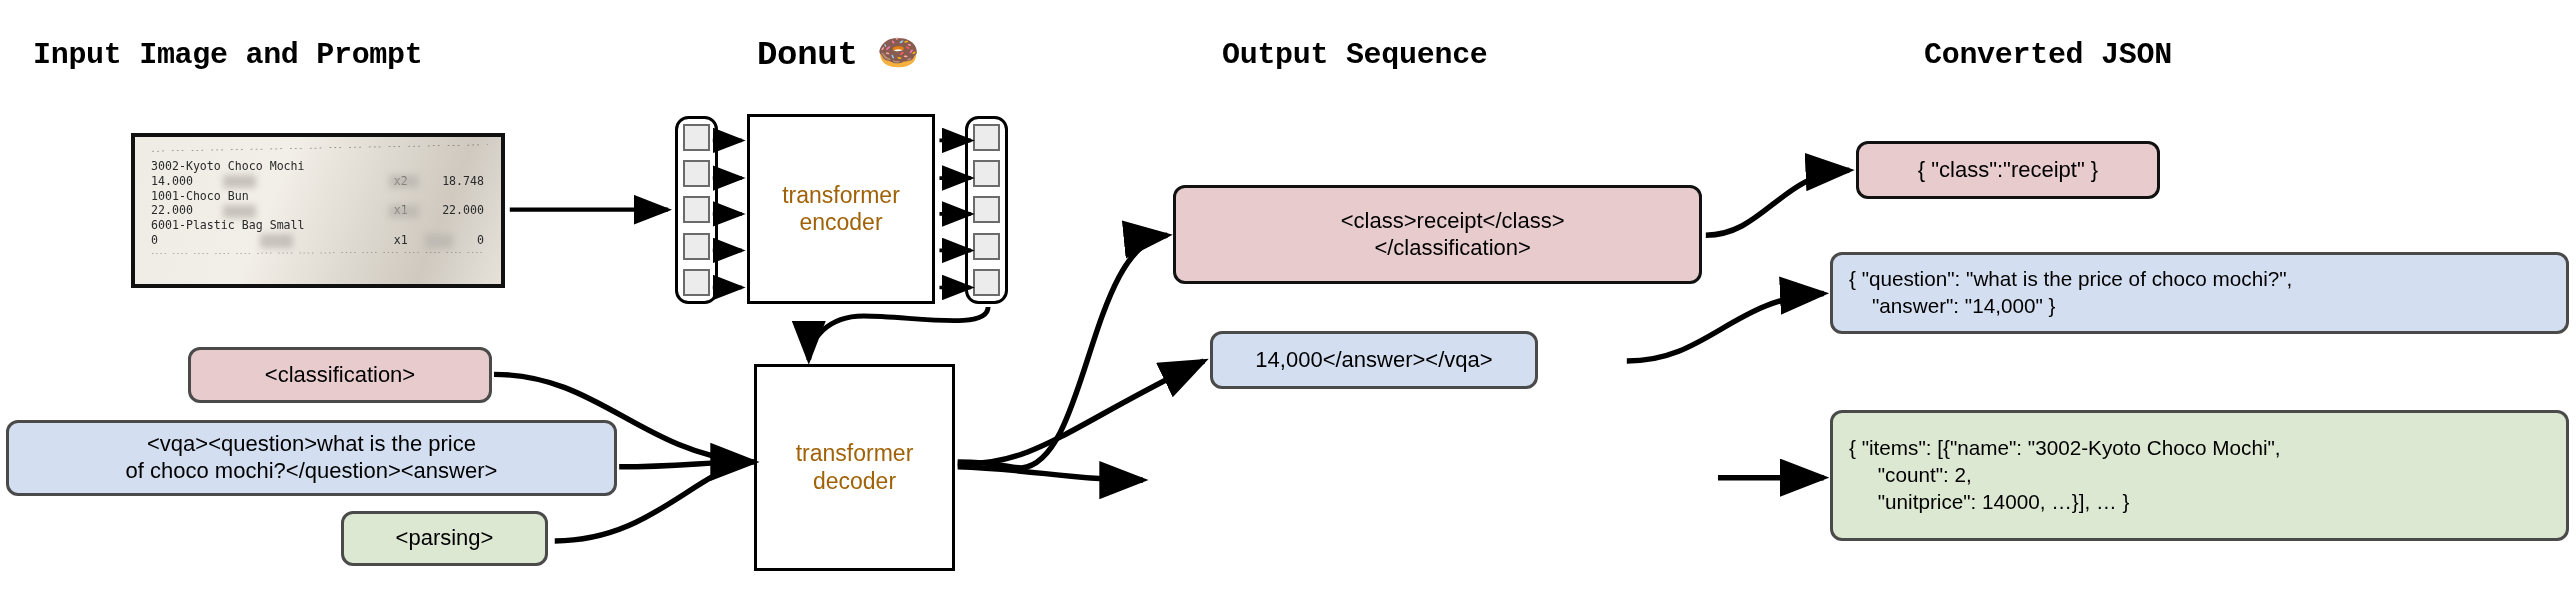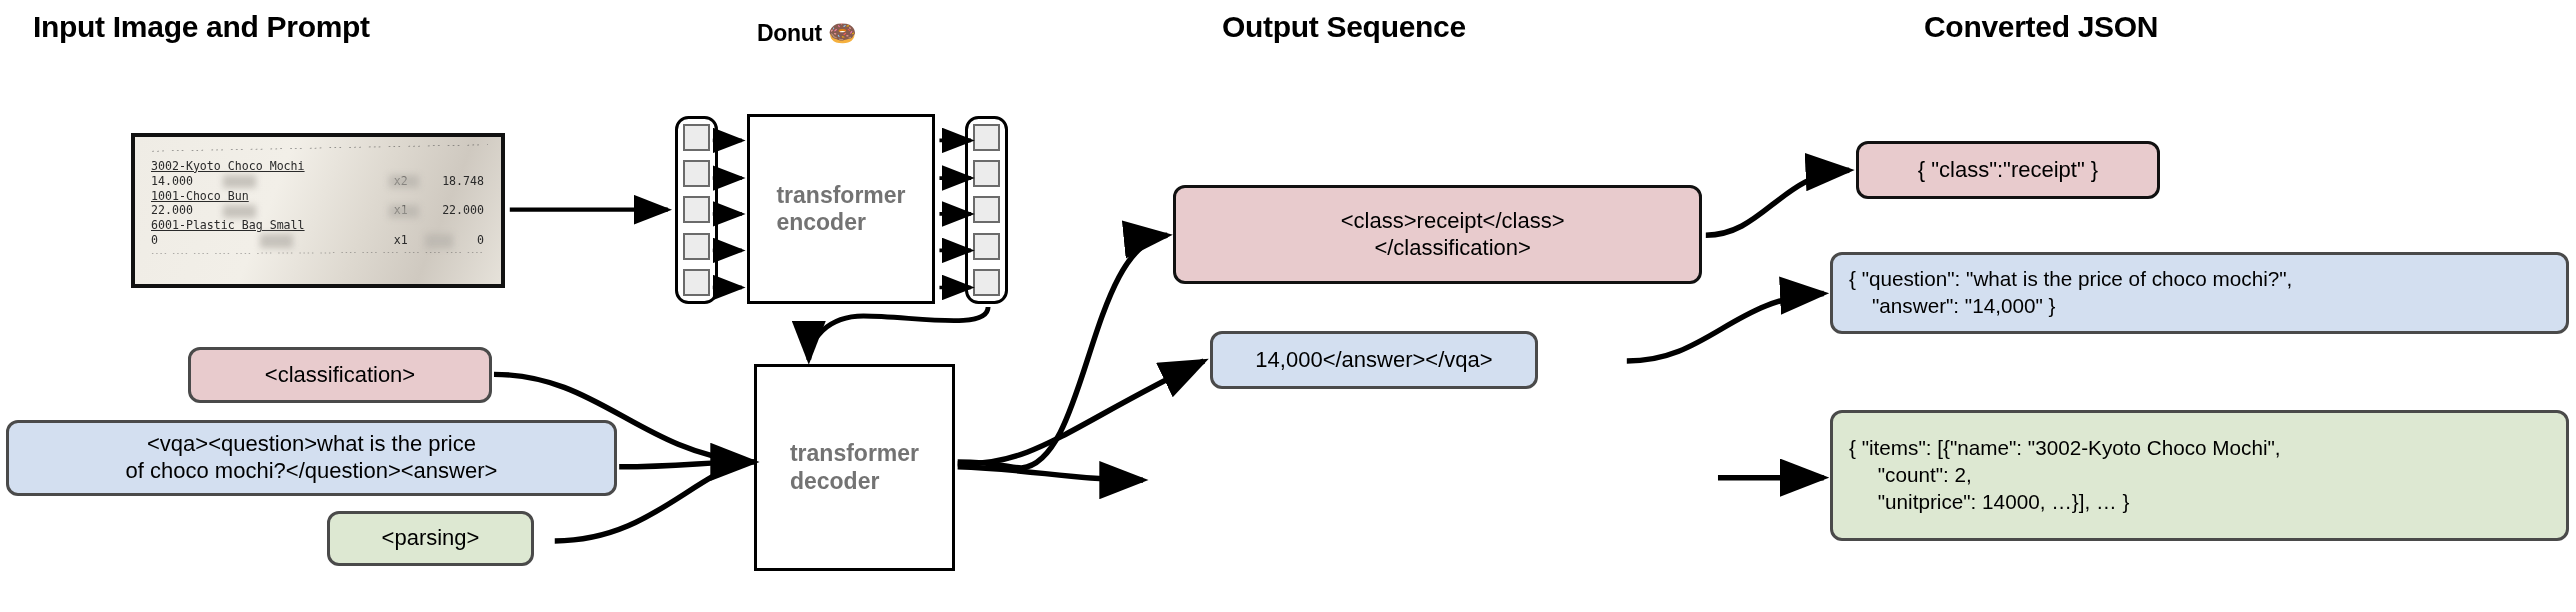--- a/index.html
+++ b/index.html
@@ -15,27 +15,28 @@
   #canvas {
     position: relative;
     width: 2576px;
     height: 612px;
     background: #ffffff;
     overflow: hidden;
   }
   
   .col-heading {
     position: absolute;
-    font-family: Liberation Sans, sans-serif;
+    font-family: Liberation Mono, monospace;
     font-weight: bold;
     font-size: 30px;
     line-height: 1;
     letter-spacing: -0.3px;
     white-space: nowrap;
     color: #000;
+    margin-top: 28px;
   }
   
   #wires {
     position: absolute;
     left: 0;
     top: 0;
     width: 2576px;
     height: 612px;
     pointer-events: none;
   }
@@ -68,21 +69,21 @@
     font-family: "DejaVu Sans Mono", monospace;
     font-size: 6.7px;
     letter-spacing: 0.9px;
     color: #4a4a4a;
     transform: rotate(-1.1deg);
     transform-origin: left center;
     white-space: nowrap;
     overflow: hidden;
     opacity: .8;
   }
-  .r-line { white-space: pre; position: relative; text-decoration: underline; }
+  .r-line { white-space: pre; position: relative; }
   .r-row { display: flex; white-space: pre; position: relative; }
   .r-amt-left { width: 163px; text-align: left; }
   .r-qty { width: 73px; text-align: right; padding-left: 20.7px;}
   .r-amt-right { flex: 1; text-align: right; padding-right: 3.6px;}
   .blurblock {
     position: absolute;
     background: #b9b5ae;
     filter: blur(3px);
     opacity: .75;
     border-radius: 1.2px;
@@ -109,26 +110,26 @@
   }
   
   .model-block {
     position: absolute;
     border: 3.6px solid #000;
     background: #fff;
     box-sizing: border-box;
     display: flex;
     align-items: center;
     justify-content: center;
-    text-align: left;
+    text-align: center;
     font-family: "Liberation Sans", sans-serif;
-    font-weight: bold;
+    font-weight: normal;
     font-size: 23px;
     line-height: 1.18;
-    color: #737373;
+    color: #a16207;
   }
   
   .tagbox {
     position: absolute;
     border: 3.6px solid #4a4a4a;
     border-radius: 12px;
     box-sizing: border-box;
     display: flex;
     align-items: center;
     justify-content: center;
@@ -153,21 +154,21 @@
   }
   .tagbox.two-line { white-space: pre-line; }
 </style>
 </head>
 <body>
 
 <div id="canvas">
 
   <div class="col-heading" style="left:33px; top:12px;">Input Image and Prompt</div>
 
-  <div class="col-heading" style="left:757px; top:22px; font-size:23px;">Donut 🍩</div>
+  <div class="col-heading" style="left:757px; top:10px; font-size:34px;">Donut 🍩</div>
 
   <div class="col-heading" style="left:1222px; top:12px;">Output Sequence</div>
 
   <div class="col-heading" style="left:1924px; top:12px;">Converted JSON</div>
 
   <div class="receipt">
     <div class="receipt-inner">
       <div class="receipt-dash">--- --- --- --- --- --- --- --- --- --- --- --- --- --- --- --- --- --- --- --- --- --- --- --- --- ---</div>
       <div style="height:3.6px"></div>
 
@@ -231,21 +232,21 @@
 
   <div class="tagbox pink" style="left:188px; top:347px; width:304px; height:56px;">
     <span>&lt;classification&gt;</span>
   </div>
 
   <div class="tagbox blue two-line" style="left:6px; top:420px; width:611px; height:76px;">
     <span>&lt;vqa&gt;&lt;question&gt;what is the price
 of choco mochi?&lt;/question&gt;&lt;answer&gt;</span>
   </div>
 
-  <div class="tagbox green" style="left:327px; top:511px; width:207px; height:55px;">
+  <div class="tagbox green" style="left:341px; top:511px; width:207px; height:55px;">
     <span>&lt;parsing&gt;</span>
   </div>
 
   <div class="tagbox pink two-line dark-edge" style="left:1173px; top:185px; width:529px; height:99px;padding-left:40px;">
     <span>&lt;class&gt;receipt&lt;/class&gt;
 &lt;/classification&gt;</span>
   </div>
 
   <div class="tagbox blue" style="left:1210px; top:331px; width:328px; height:58px;">
     <span>14,000&lt;/answer&gt;&lt;/vqa&gt;</span>

